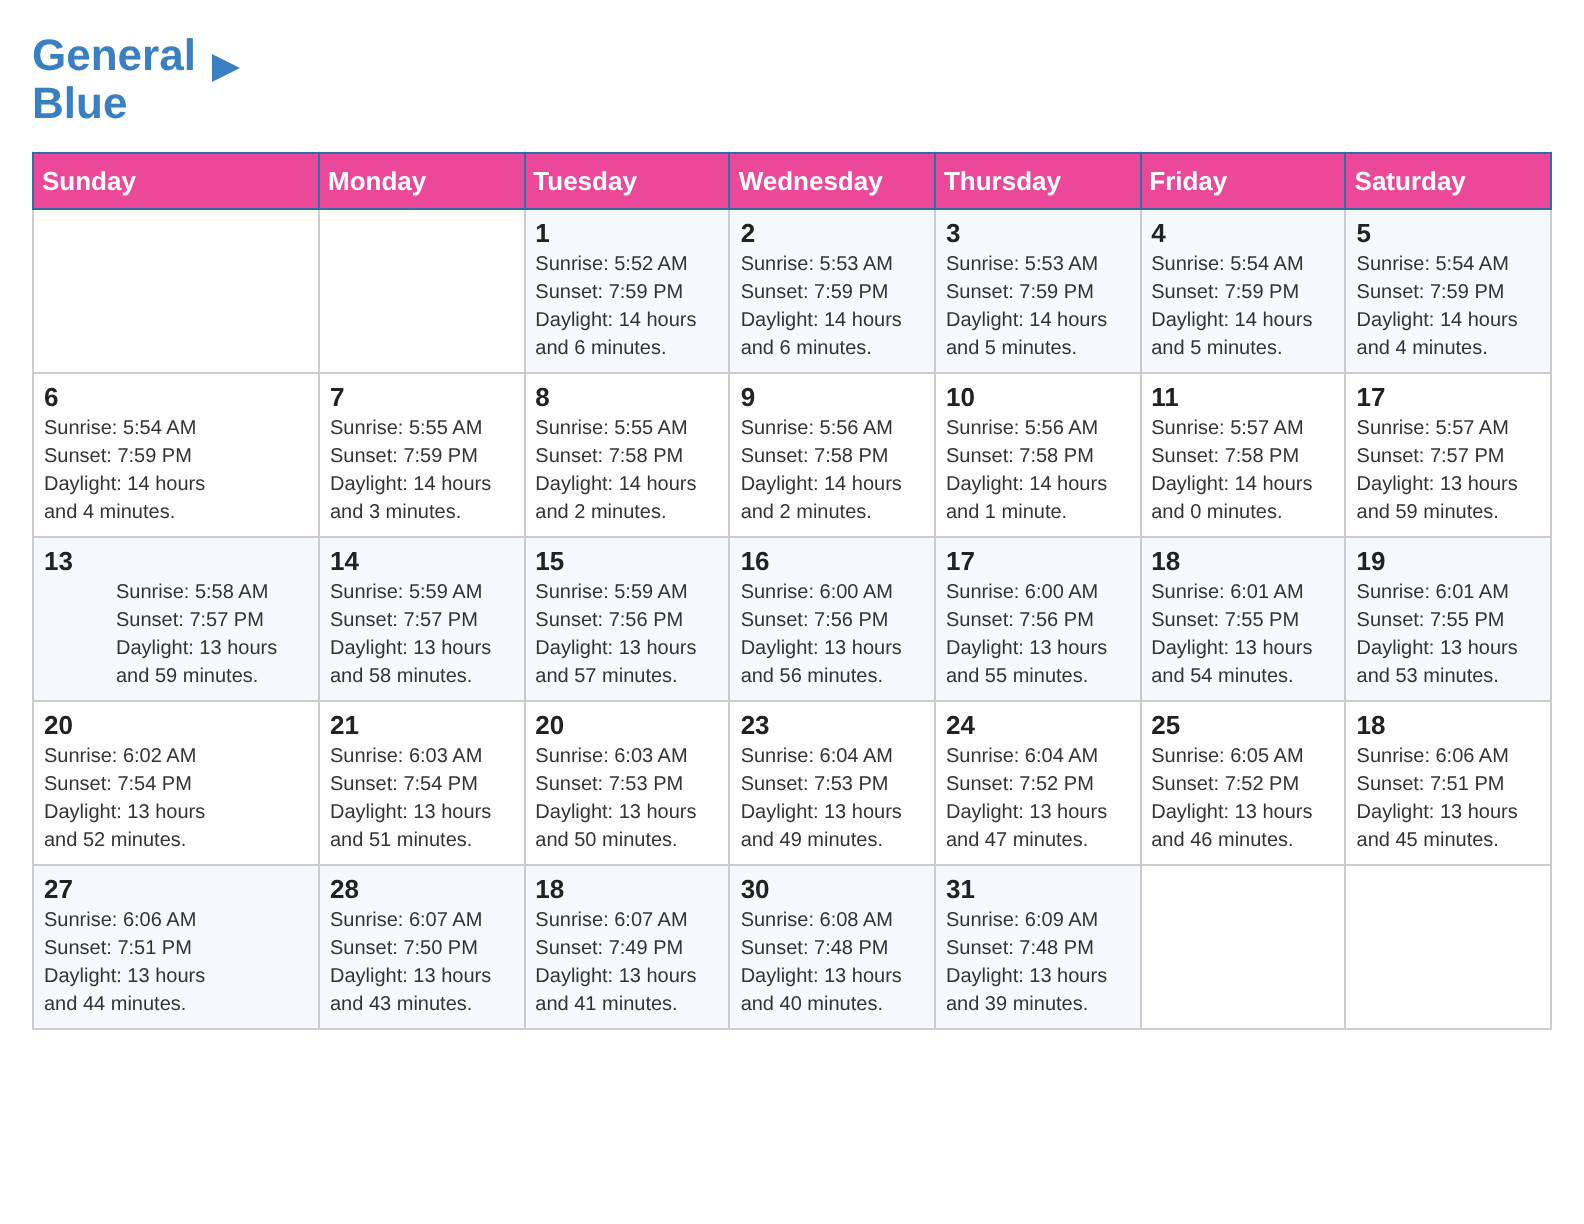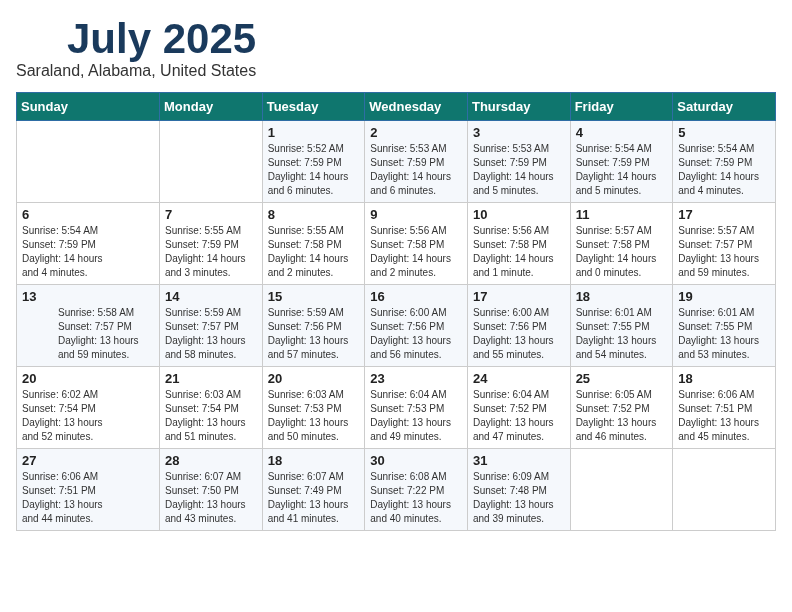--- a/index.html
+++ b/index.html
@@ -42,21 +42,21 @@
     .location {
       font-size: 16px;
       color: #333;
     }
     table {
       width: 100%;
       border-collapse: collapse;
       font-size: 11px;
     }
     thead tr {
-      background-color: #0f766e;
+      background-color: #ec4899;
       color: #fff;
     }
     thead th {
       padding: 6px 4px;
       text-align: left;
       font-size: 13px;
       font-weight: bold;
       border: 1px solid #2e6da4;
     }
     tbody tr {
@@ -85,23 +85,31 @@
       line-height: 1.4;
     }
     .empty-cell {
       background: #fff !important;
     }
   </style>
 </head>
 <body>
 
 <div class="header">
-  <div class="title-block">
-    <div class="month-title">July 2025</div>
-    <div class="location">Saraland, Alabama, United States</div>
+  <div class="logo">
+    <div style="display:flex;align-items:center;">
+      <span class="logo-text">
+        <span>General</span><br><span>Blue</span>
+      </span>
+      <div style="margin-left:4px;margin-top:-8px;">
+        <svg width="22" height="22" viewBox="0 0 22 22">
+          <polygon points="4,4 18,11 4,18" fill="#3a7fc1"></polygon>
+        </svg>
+      </div>
+    </div>
   </div>
 </div>
 
 <table>
   <thead>
     <tr>
     <th>Sunday</th>
         <th>Monday</th>
         <th>Tuesday</th>
         <th>Wednesday</th>
@@ -321,21 +329,21 @@
         <td>
           <span class="day-num">18</span>
           <div class="day-info" style="white-space: pre-line;">Sunrise: 6:07 AM
 Sunset: 7:49 PM
 Daylight: 13 hours
 and 41 minutes.</div>
         </td>
         <td>
           <span class="day-num">30</span>
           <div class="day-info" style="white-space: pre-line;">Sunrise: 6:08 AM
-Sunset: 7:22 PM
+Sunset: 7:48 PM
 Daylight: 13 hours
 and 40 minutes.</div>
         </td>
         <td>
           <span class="day-num">31</span>
           <div class="day-info" style="white-space: pre-line;">Sunrise: 6:09 AM
 Sunset: 7:48 PM
 Daylight: 13 hours
 and 39 minutes.</div>
         </td>

